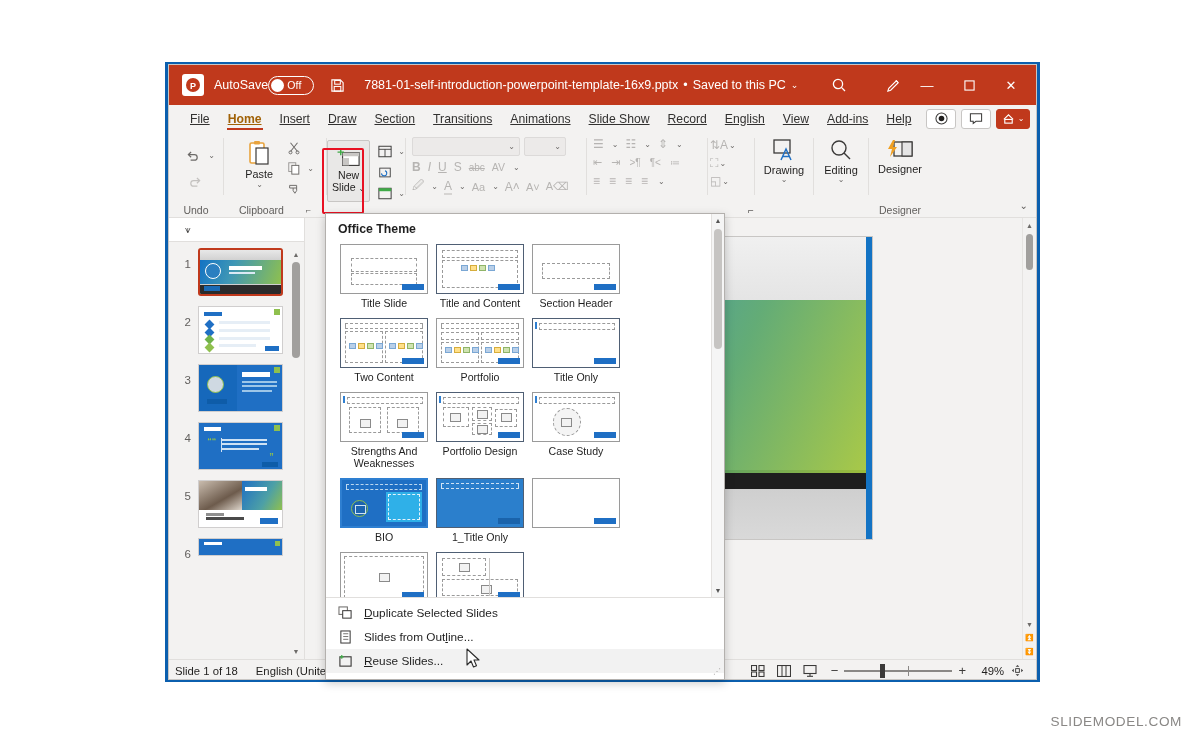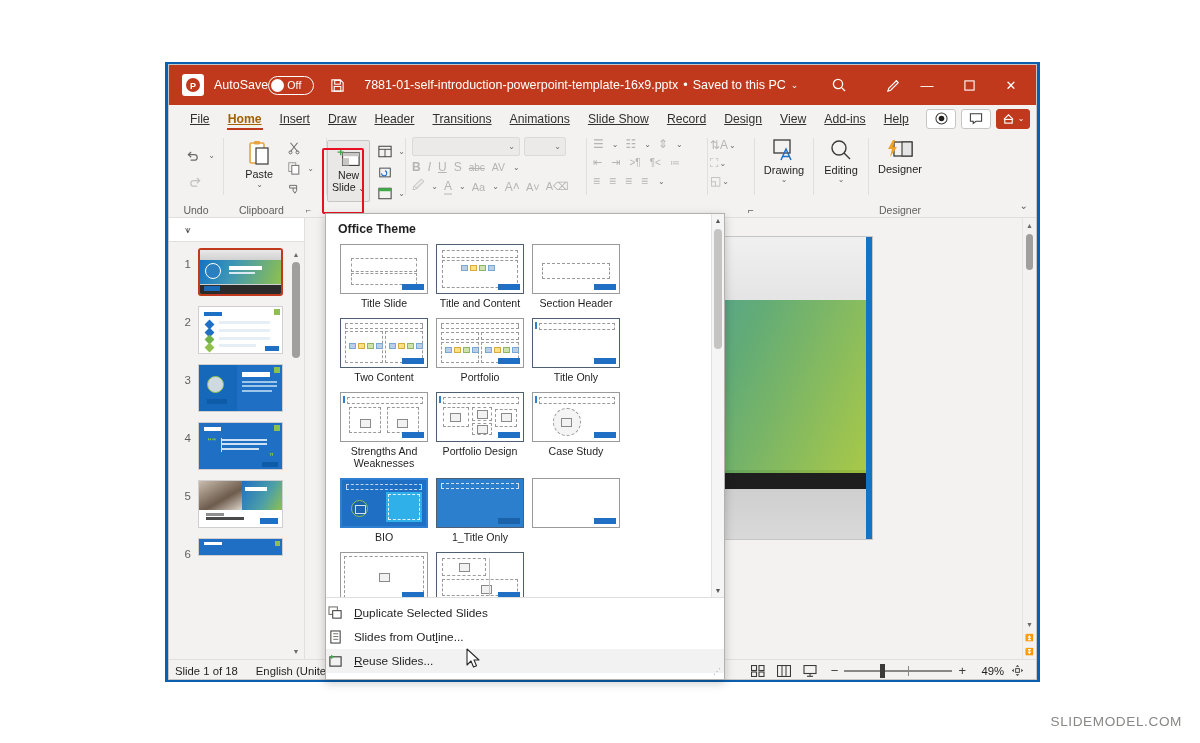--- a/index.html
+++ b/index.html
@@ -166,21 +166,21 @@
   .gal-grid{display:flex;flex-wrap:wrap;}
   .gal-cell{width:96px;margin:0 0 9px 0;display:flex;flex-direction:column;align-items:center;}
   .gal-thumb{width:88px;height:50px;background:#fff;border:1px solid #9a9a9a;position:relative;overflow:hidden;}
   .gal-thumb.sel{border:2px solid #2e7fd1;box-shadow:0 0 0 1px #9fc7ec inset;}
   .gal-cap{font-size:10.6px;color:#1f1f1f;text-align:center;line-height:12px;margin-top:3px;width:94px;}
   .gscroll{position:absolute;right:0;top:0;bottom:0;width:13px;background:#f5f5f5;border-left:1px solid #e3e1df;}
   .gscroll .ar{height:13px;display:flex;align-items:center;justify-content:center;font-size:7px;color:#555;}
   .gscroll .bar{position:absolute;left:2px;right:2px;top:15px;height:120px;background:#c6c4c2;border-radius:4px;}
 
   .gal-menu{border-top:1px solid #e1dfdd;padding:3px 0 6px;}
-  .menu-item{height:24px;display:flex;align-items:center;padding-left:0;font-size:11.8px;color:#1f1f1f;gap:10px;}
+  .menu-item{height:24px;display:flex;align-items:center;padding-left:10px;font-size:11.8px;color:#1f1f1f;gap:10px;}
   .menu-item.hl{background:#f2f2f2;}
   .mi-ico{width:18px;height:16px;display:flex;align-items:center;justify-content:center;color:#3b3a39;}
   .mi-u{text-decoration:underline;}
   .grip{position:absolute;right:4px;bottom:3px;font-size:8px;color:#a19f9d;letter-spacing:-1px;}
 
   
   .cursor{position:absolute;left:466px;top:648px;z-index:60;}
 
   .brand{position:absolute;right:18px;bottom:14px;font-size:13.6px;color:#8a8886;letter-spacing:.6px;}
 
@@ -251,26 +251,26 @@
         </div>
         <div class="win-btn">✕</div>
       </div>
     </div>
 
     <div class="tabstrip">
       <div class="tab">File</div>
       <div class="tab active">Home</div>
       <div class="tab">Insert</div>
       <div class="tab">Draw</div>
-      <div class="tab">Header</div>
+      <div class="tab">Section</div>
       <div class="tab">Transitions</div>
       <div class="tab">Animations</div>
       <div class="tab">Slide Show</div>
       <div class="tab">Record</div>
-      <div class="tab">Design</div>
+      <div class="tab">English</div>
       <div class="tab">View</div>
       <div class="tab">Add-ins</div>
       <div class="tab">Help</div>
 
       <div class="right-group">
         <div class="pill">
           <svg width="13" height="13" viewBox="0 0 14 14">
               <circle cx="7" cy="7" r="6" fill="none" stroke="#3b3a39" stroke-width="1.1"></circle>
               <circle cx="7" cy="7" r="3" fill="#201f1e"></circle>
             </svg>

